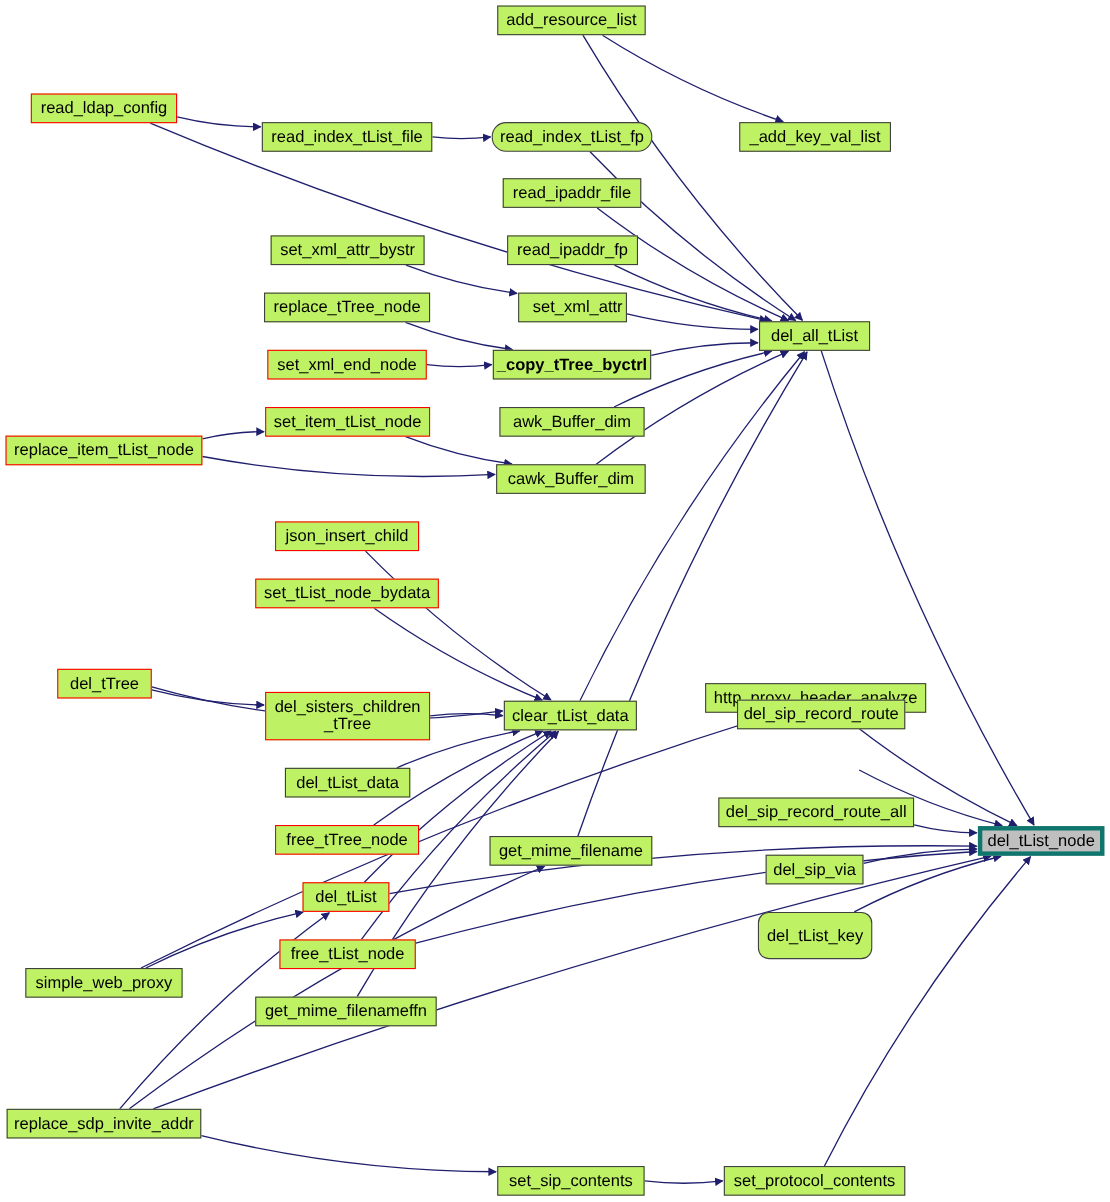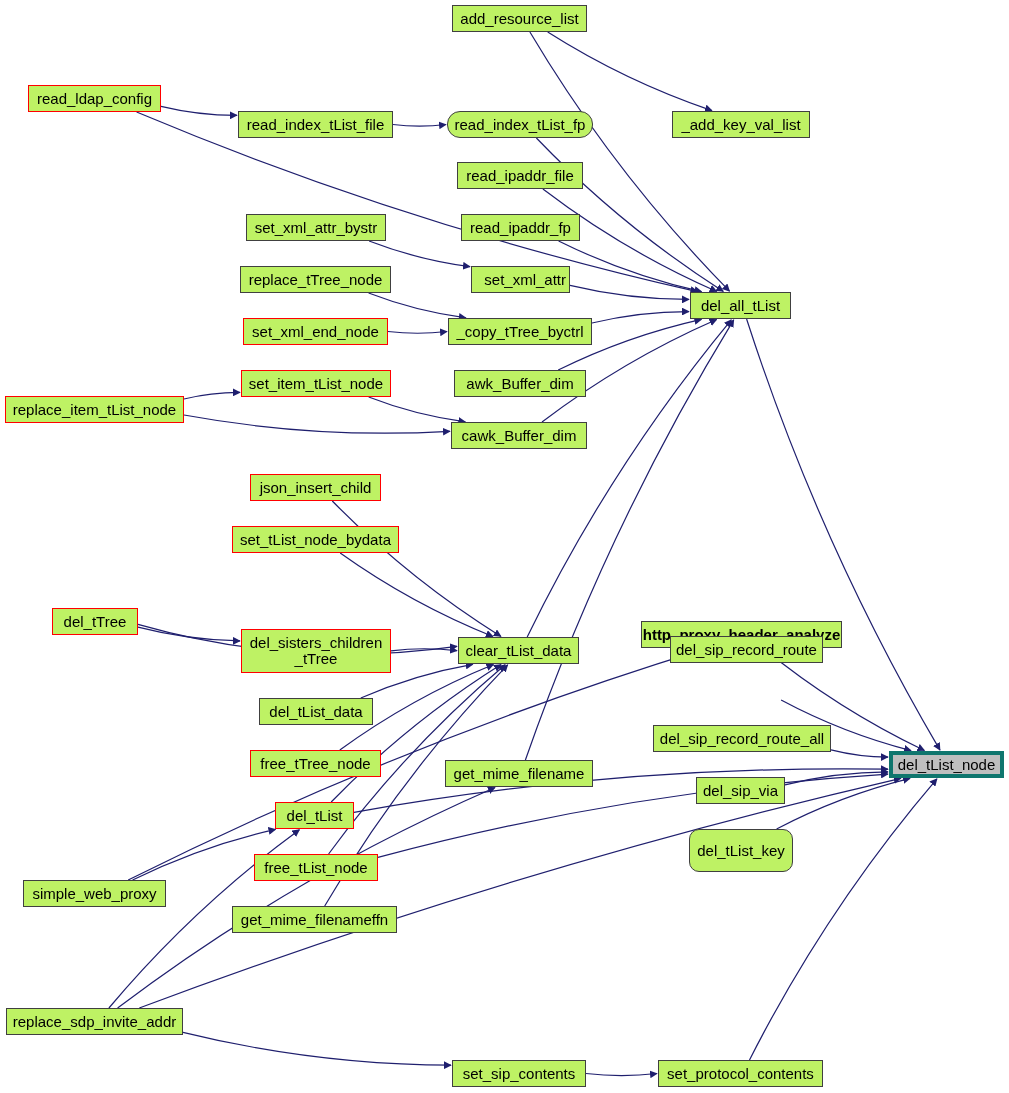--- a/index.html
+++ b/index.html
@@ -97,29 +97,29 @@
       <div class="node" style="left: 238px; top: 111px; width: 155px; height: 27px;"><span>read_index_tList_file</span></div>
       <div class="node" style="left: 447px; top: 111px; width: 146px; height: 27px; border-radius: 13px;"><span>read_index_tList_fp</span></div>
       <div class="node" style="left: 672px; top: 111px; width: 138px; height: 27px;"><span>_add_key_val_list</span></div>
       <div class="node" style="left: 457px; top: 162px; width: 126px; height: 27px;"><span>read_ipaddr_file</span></div>
       <div class="node" style="left: 246px; top: 214px; width: 140px; height: 27px;"><span>set_xml_attr_bystr</span></div>
       <div class="node" style="left: 461px; top: 214px; width: 119px; height: 27px;"><span>read_ipaddr_fp</span></div>
       <div class="node" style="left: 240px; top: 266px; width: 151px; height: 27px;"><span>replace_tTree_node</span></div>
       <div class="node" style="left: 471px; top: 266px; width: 99px; height: 27px; justify-content: flex-end;"><span>set_xml_attr</span></div>
       <div class="node" style="left: 690px; top: 292px; width: 101px; height: 27px;"><span>del_all_tList</span></div>
       <div class="node red" style="left: 243px; top: 318px; width: 145px; height: 27px;"><span>set_xml_end_node</span></div>
-      <div class="node" style="left: 448px; top: 318px; width: 144px; height: 27px;"><span>_copy_tTree_byctrl</span></div>
+      <div class="node" style="left: 448px; top: 318px; width: 144px; height: 27px; font-weight: bold;"><span>_copy_tTree_byctrl</span></div>
       <div class="node red" style="left: 241px; top: 370px; width: 150px; height: 27px;"><span>set_item_tList_node</span></div>
       <div class="node" style="left: 454px; top: 370px; width: 132px; height: 27px;"><span>awk_Buffer_dim</span></div>
       <div class="node red" style="left: 5px; top: 396px; width: 179px; height: 27px;"><span>replace_item_tList_node</span></div>
       <div class="node" style="left: 451px; top: 422px; width: 136px; height: 27px;"><span>cawk_Buffer_dim</span></div>
       <div class="node red" style="left: 250px; top: 474px; width: 131px; height: 27px;"><span>json_insert_child</span></div>
       <div class="node red" style="left: 232px; top: 526px; width: 167px; height: 27px;"><span>set_tList_node_bydata</span></div>
       <div class="node red" style="left: 52px; top: 608px; width: 86px; height: 27px;"><span>del_tTree</span></div>
-      <div class="node" style="left: 641px; top: 621px; width: 201px; height: 27px; font-weight: bold;"><span>http_proxy_header_analyze</span></div>
+      <div class="node" style="left: 641px; top: 621px; width: 201px; height: 27px;"><span>http_proxy_header_analyze</span></div>
       <div class="node red two" style="left: 241px; top: 629px; width: 150px; height: 44px;"><span>del_sisters_children
 _tTree</span></div>
       <div class="node" style="left: 458px; top: 637px; width: 121px; height: 27px;"><span>clear_tList_data</span></div>
       <div class="node" style="left: 670px; top: 636px; width: 153px; height: 27px;"><span>del_sip_record_route</span></div>
       <div class="node" style="left: 259px; top: 698px; width: 114px; height: 27px;"><span>del_tList_data</span></div>
       <div class="node" style="left: 653px; top: 725px; width: 178px; height: 27px;"><span>del_sip_record_route_all</span></div>
       <div class="node cur" style="left: 889px; top: 751px; width: 115px; height: 27px;"><span>del_tList_node</span></div>
       <div class="node red" style="left: 250px; top: 750px; width: 131px; height: 27px;"><span>free_tTree_node</span></div>
       <div class="node" style="left: 445px; top: 760px; width: 148px; height: 27px;"><span>get_mime_filename</span></div>
       <div class="node" style="left: 696px; top: 777px; width: 89px; height: 27px;"><span>del_sip_via</span></div>

